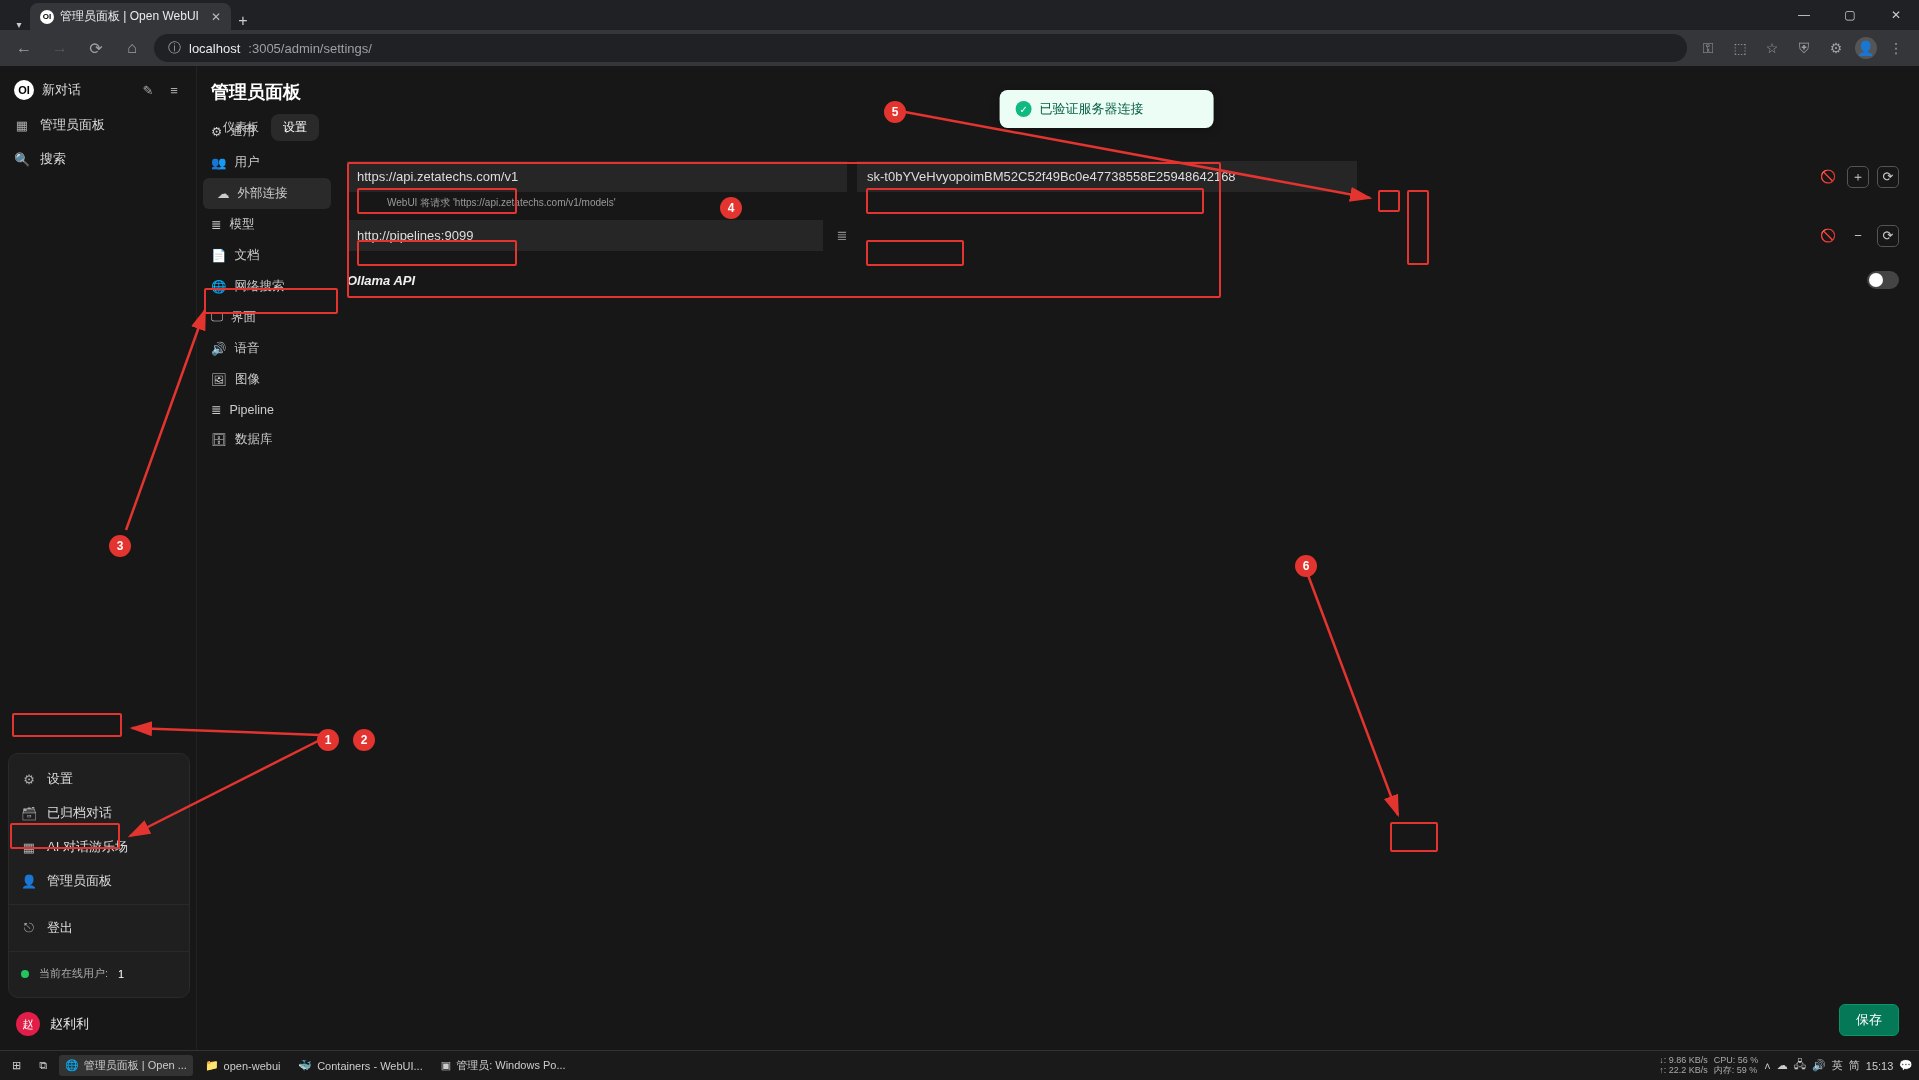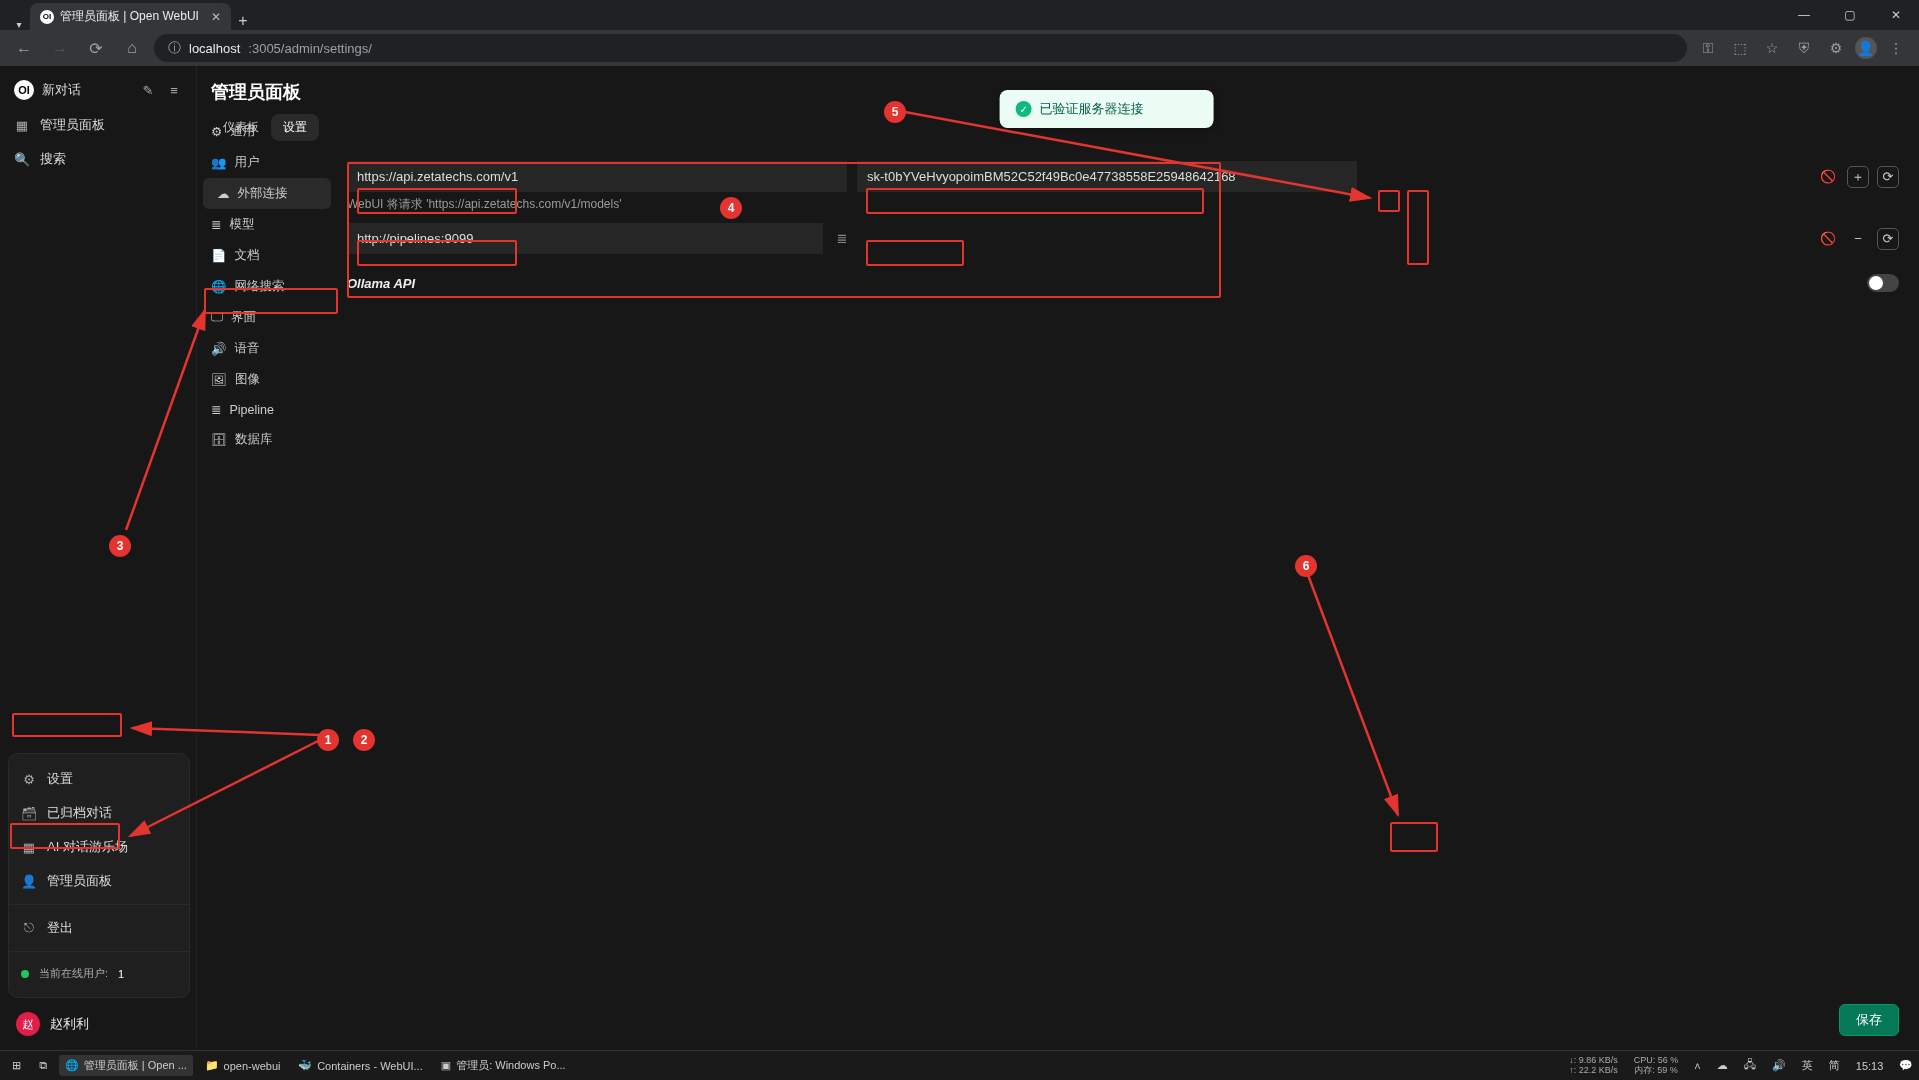--- a/index.html
+++ b/index.html
@@ -131,21 +131,21 @@
 
 .section-title { font-size:13px;color:#eee; margin-bottom:10px;font-weight:600;}
 .api-row { display:flex;gap:10px;align-items:center;margin-bottom:4px;}
 .fld {
   background:#262626;border:none;border-radius:0;
   padding:8px 10px;color:#ddd;font-size:13px;
   outline:none;
 }
 .fld.url { flex:0 0 500px;}
 .fld.key { flex:0 0 500px;}
-.hint { font-size:12px;color:#9a9a9a;margin-bottom:10px;}
+.hint { font-size:10px;color:#9a9a9a;margin-bottom:10px;margin-left:40px;}
 .row-actions { display:flex;gap:8px;align-items:center;margin-left:auto;}
 .row-actions .abtn {
   width:22px;height:22px;border-radius:5px;
   display:flex;align-items:center;justify-content:center;
   color:#ccc;font-size:13px;cursor:pointer;
 }
 .row-actions .abtn.box { border:1px solid #555;}
 .toggle {
   width:32px;height:18px;border-radius:10px;
   background:#059669;position:relative;
@@ -187,21 +187,21 @@
 
 .taskbar {
   position:absolute;bottom:0;left:0;right:0;height:30px;
   background:#1a1a1a;border-top:1px solid #333;
   display:flex;align-items:center;padding:0 6px;gap:6px;
   font-size:11px;color:#ccc;
 }
 .taskbar .titem{display:flex;align-items:center;gap:5px;padding:3px 6px;border-radius:3px;}
 .taskbar .titem.active{background:#333;}
 .taskbar .spacer{flex:1;}
-.taskbar .sys{display:flex;align-items:center;gap:16px;text-align:center;}
+.taskbar .sys{display:flex;align-items:center;gap:6px;}
 .taskbar .sys .col{display:flex;flex-direction:column;font-size:9px;line-height:1.1;color:#aaa;}
 
 .pipe-badge{width:18px;height:18px;border-radius:3px;display:flex;align-items:center;justify-content:center;color:#888;}
 </style>
 </head>
 <body>
 
 <div class="titlebar">
   <div class="tab-strip">
     <div class="drop">▾</div>

